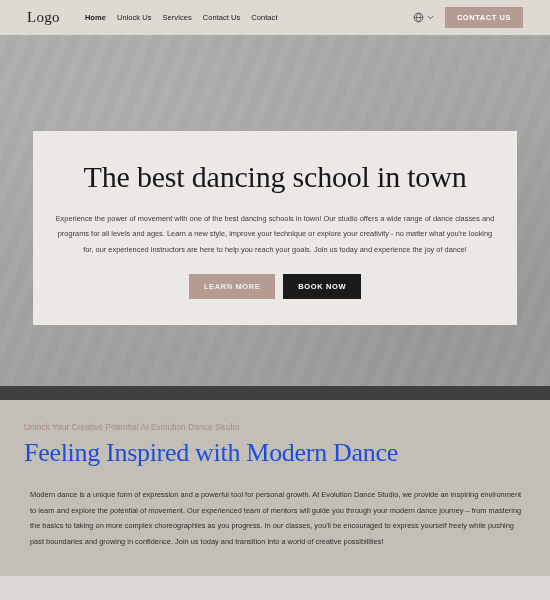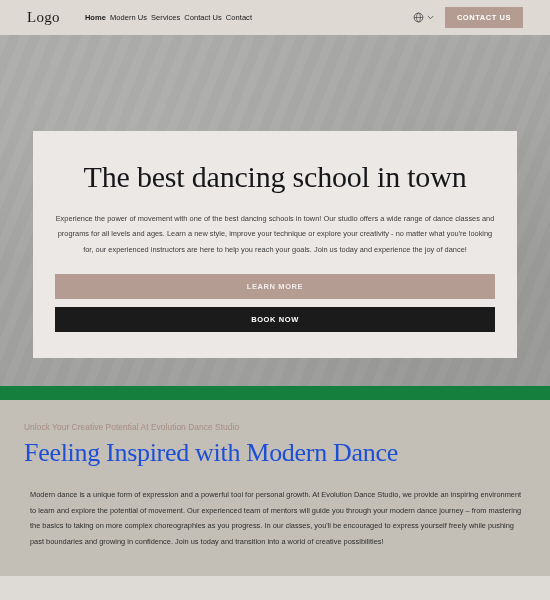--- a/index.html
+++ b/index.html
@@ -22,21 +22,21 @@
     z-index:5;
   }
   .logo {
     font-family:"Liberation Serif", serif;
     font-size:15px;
     color:#1b1b1b;
     letter-spacing:0.3px;
     margin-right:25px;
     cursor:pointer;
   }
-  .nav { display:flex; align-items:center; gap:4px; }
+  .nav { display:flex; align-items:center; gap:11px; }
   .nav-item {
     font-size:7.5px;
     color:#20201f;
     letter-spacing:0.05px;
     cursor:pointer;
     white-space:nowrap;
   }
   .nav-item.active { font-weight:bold; }
   .header-right {
     margin-left:auto;
@@ -59,21 +59,21 @@
     padding:6px 12px;
     border:none;
     cursor:pointer;
     white-space:nowrap;
   }
 
   
   .hero {
     position:relative;
     height:365px;
-    background:#15803d;
+    background:#404040;
   }
   .hero-photo {
     position:absolute;
     inset:0 0 14px 0;
     background:
       radial-gradient(ellipse 70% 60% at 28% 30%, rgba(255,255,255,0.07), rgba(0,0,0,0) 70%),
       radial-gradient(ellipse 60% 70% at 80% 70%, rgba(0,0,0,0.06), rgba(0,0,0,0) 70%),
       linear-gradient(165deg, #adadab 0%, #a5a5a3 45%, #9c9c9a 100%);
   }
   .hero-photo::after {
@@ -105,21 +105,20 @@
     line-height:2.07;
     color:#3b3b3b;
     max-width:452px;
     margin:8px auto 17px auto;
     letter-spacing:0.01px;
   }
   .hero-btns {
     display:flex;
     justify-content:center;
     gap:8px;
-    flex-direction:column;
   }
   .btn {
     font-size:7.5px;
     font-weight:bold;
     letter-spacing:0.6px;
     padding:8px 15px;
     border:none;
     cursor:pointer;
     white-space:nowrap;
   }
@@ -176,21 +175,21 @@
   }
 </style>
 </head>
 <body>
 
 <div class="header">
   <div class="logo">Logo</div>
 
   <nav class="nav">
     <span class="nav-item active">Home</span>
-    <span class="nav-item">Modern Us</span>
+    <span class="nav-item">Unlock Us</span>
     <span class="nav-item">Services</span>
     <span class="nav-item">Contact Us</span>
     <span class="nav-item">Contact</span>
   </nav>
 
   <div class="header-right">
     <div class="lang-select">
       <svg class="globe-icon" width="11" height="11" viewBox="0 0 16 16">
         <circle cx="8" cy="8" r="6.4" fill="none" stroke="#4a4a4a" stroke-width="1.25"></circle>
         <ellipse cx="8" cy="8" rx="2.9" ry="6.4" fill="none" stroke="#4a4a4a" stroke-width="1.05"></ellipse>

